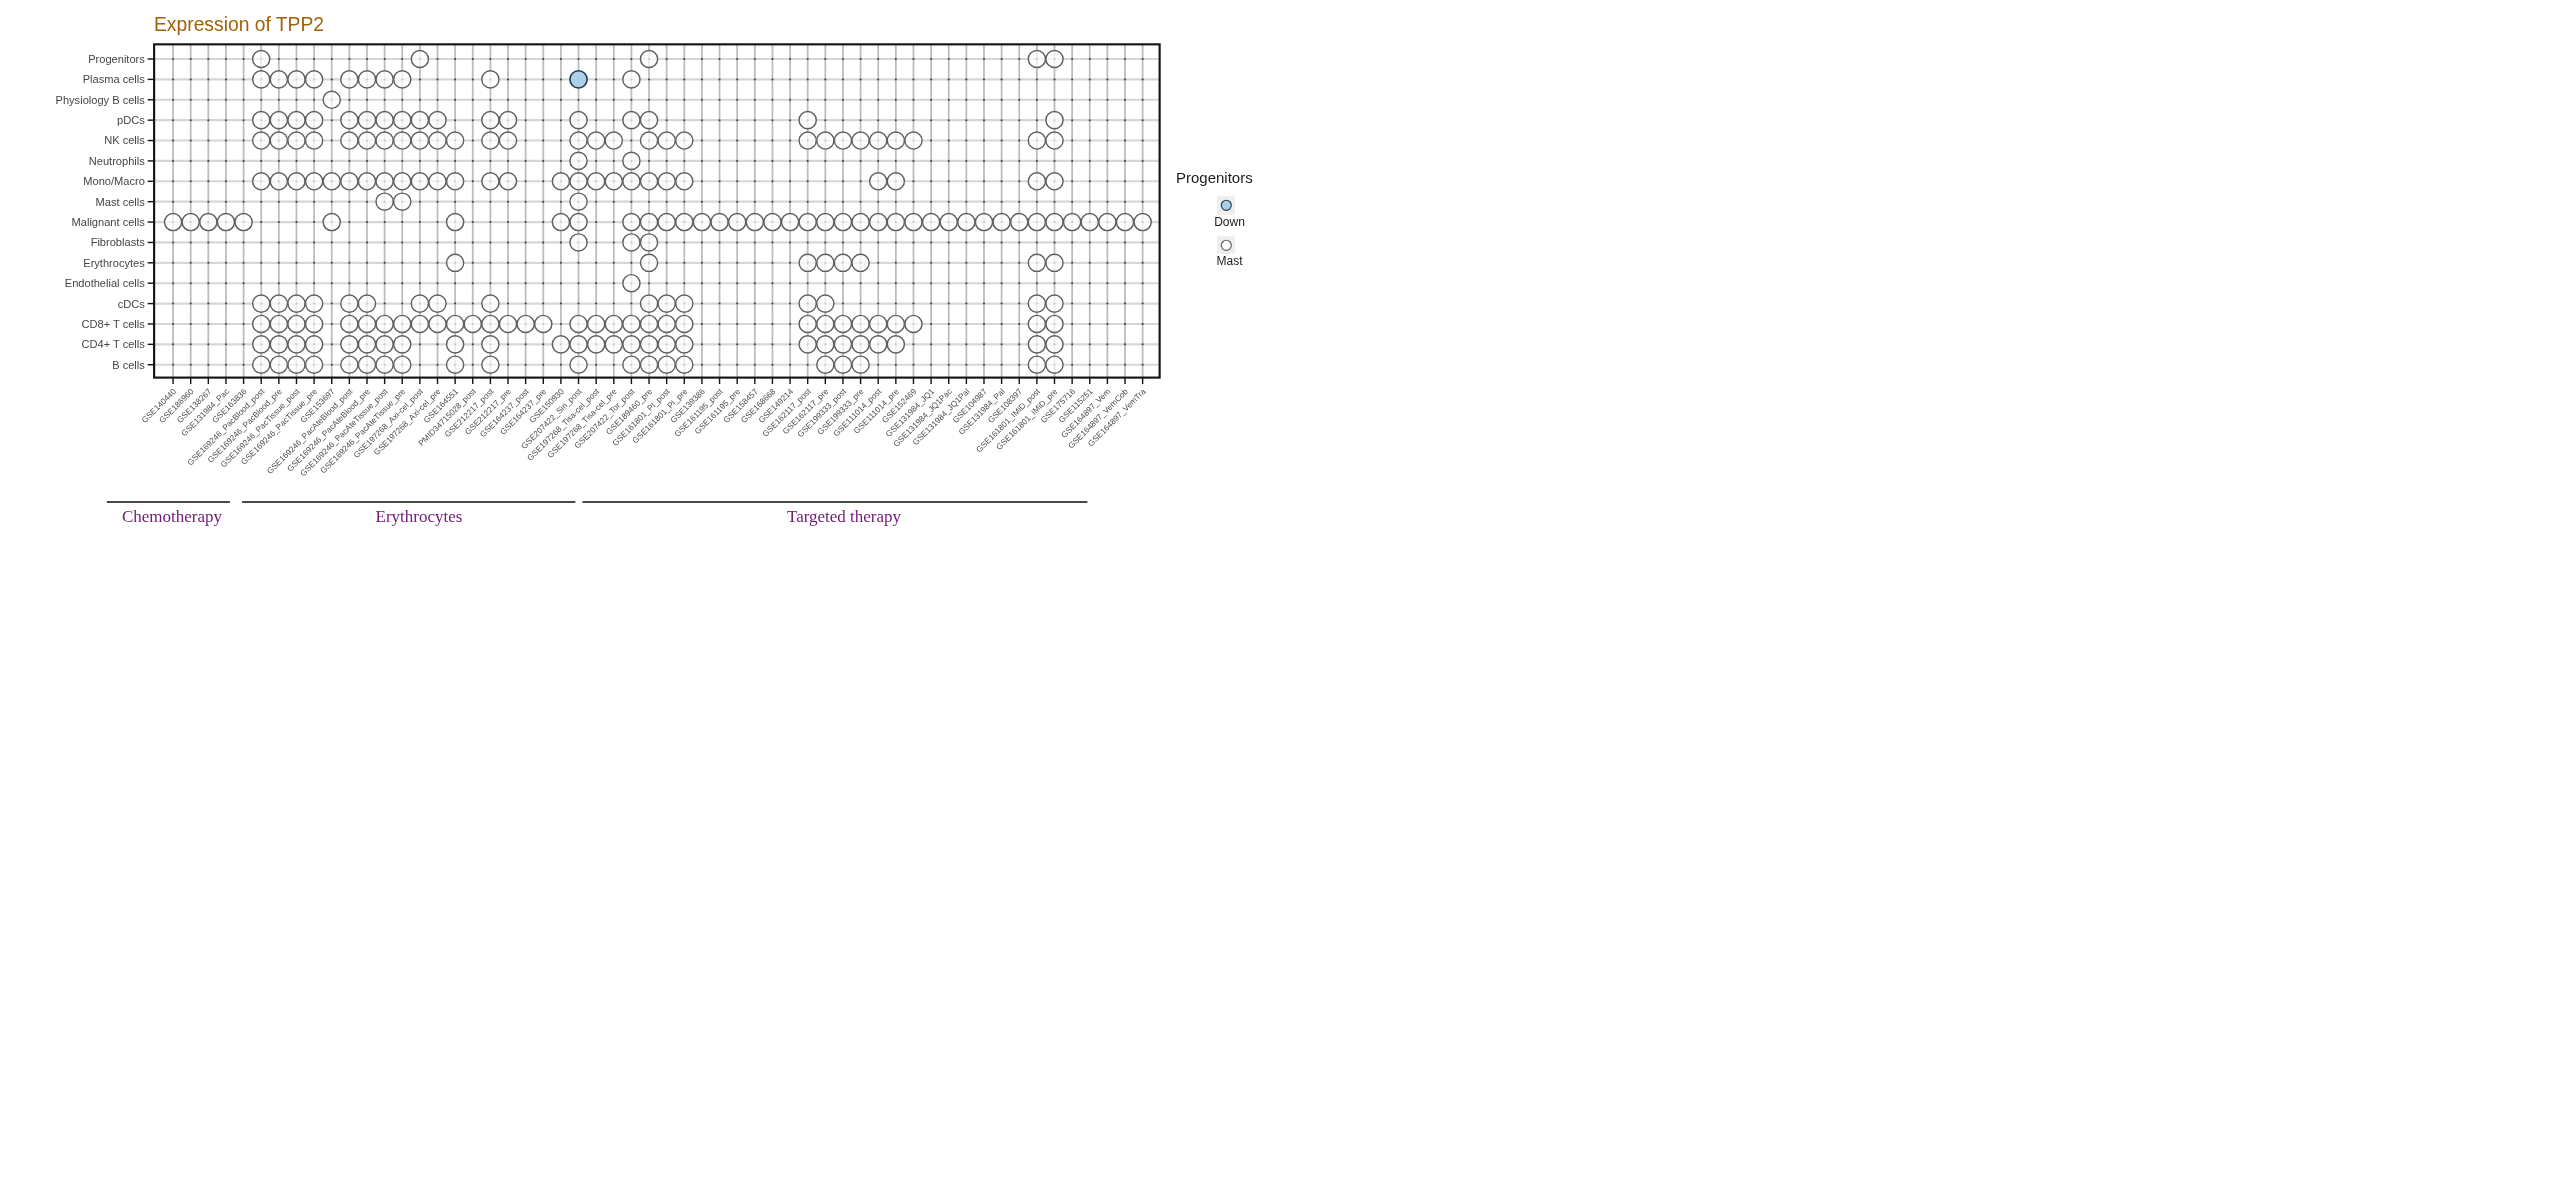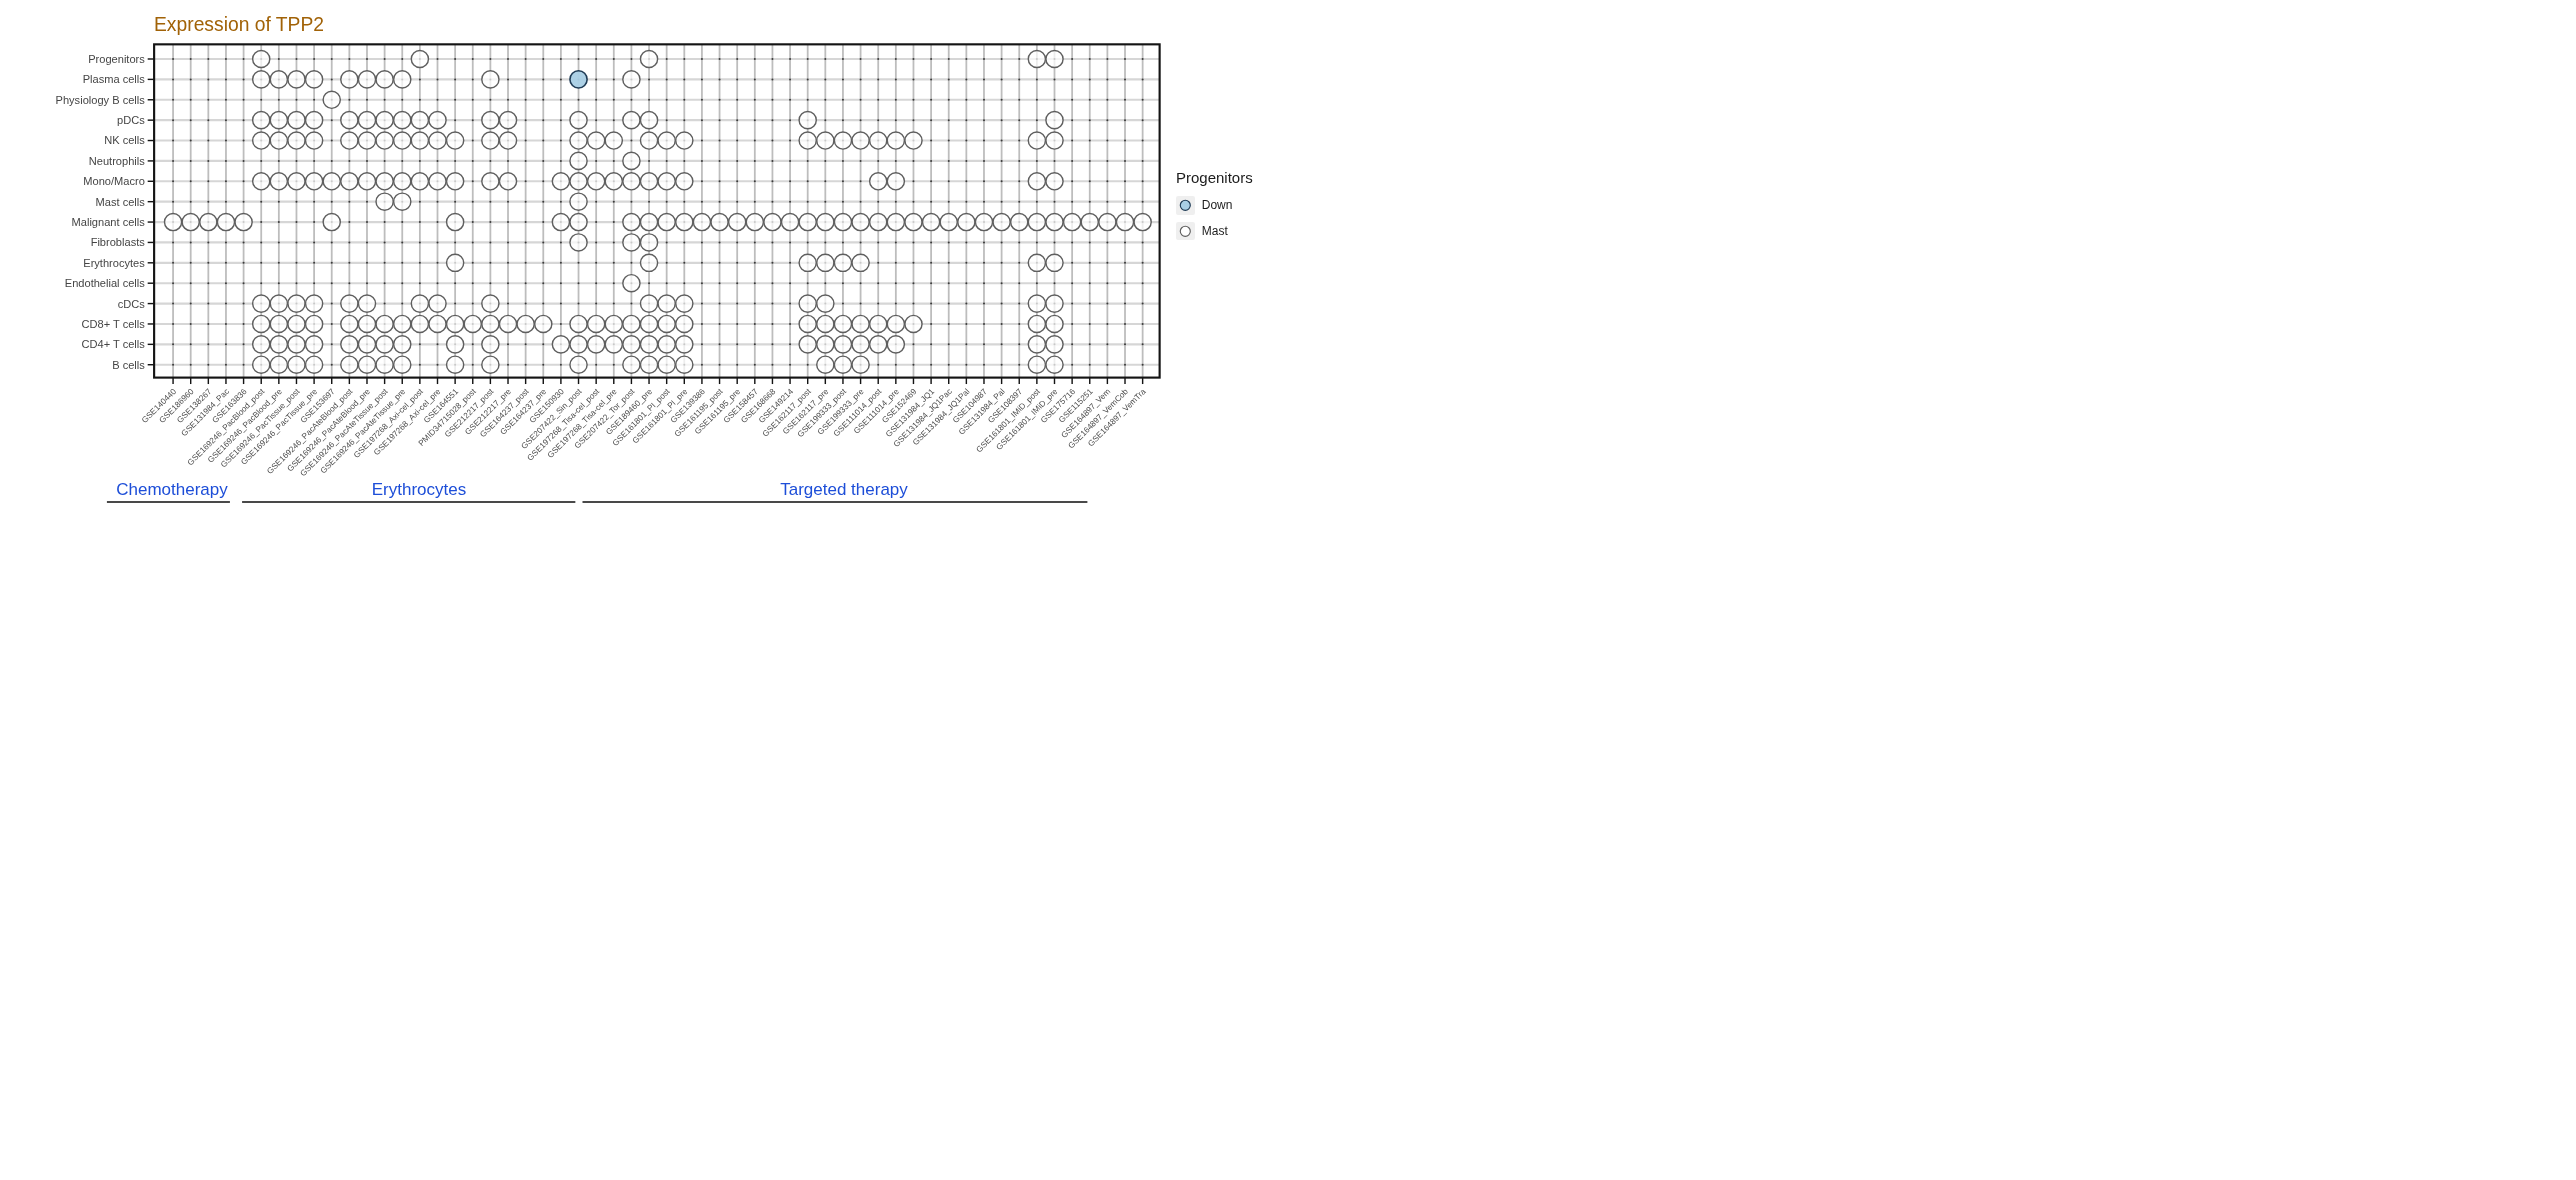--- a/index.html
+++ b/index.html
@@ -2,26 +2,26 @@
 <html style="font-size:11.4px"><head>
 <meta charset="utf-8">
 <style>
   html,body{margin:0;padding:0;background:#ffffff;}
   body{width:1288px;height:590px;position:relative;overflow:hidden;
        font-family:"Liberation Sans",sans-serif;}
   .title{position:absolute;left:154px;top:14.3px;font-size:19.3px;color:#a16207;}
   #plot-svg{position:absolute;left:0;top:0;}
   .legend{position:absolute;left:1176px;top:169px;width:107px;}
   .legend-title{font-size:15px;color:#1c1c1c;margin-bottom:10px;}
-  .legend-item{display:flex;align-items:center;margin-bottom:7.2px;}
+  .legend-item{display:flex;align-items:center;margin-bottom:7.2px;flex-direction:column;}
   .legend-key{width:18.6px;height:18.6px;background:#efefef;border-radius:2.1px;
               display:flex;align-items:center;justify-content:center;margin-right:7.2px;}
   .legend-label{font-size:12px;color:#1c1c1c;}
-  .grouplabel{position:absolute;top:480px;transform:translateX(-50%);
-              font-family:Liberation Sans, sans-serif;font-size:17px;color:#1d4ed8;white-space:nowrap;}
+  .grouplabel{position:absolute;top:507px;transform:translateX(-50%);
+              font-family:Liberation Serif, serif;font-size:17px;color:#701a75;white-space:nowrap;}
 </style>
 </head>
 <body>
 
 <div class="title">Expression of TPP2</div>
 
 <svg id="plot-svg" width="1288" height="590" viewBox="0 0 1800 825">
     <line x1="215" y1="82.5" x2="1621" y2="82.5" stroke="#d6d6d6" stroke-width="3"></line>
     <line x1="215" y1="111" x2="1621" y2="111" stroke="#d6d6d6" stroke-width="3"></line>
     <line x1="215" y1="139.5" x2="1621" y2="139.5" stroke="#d6d6d6" stroke-width="3"></line>

